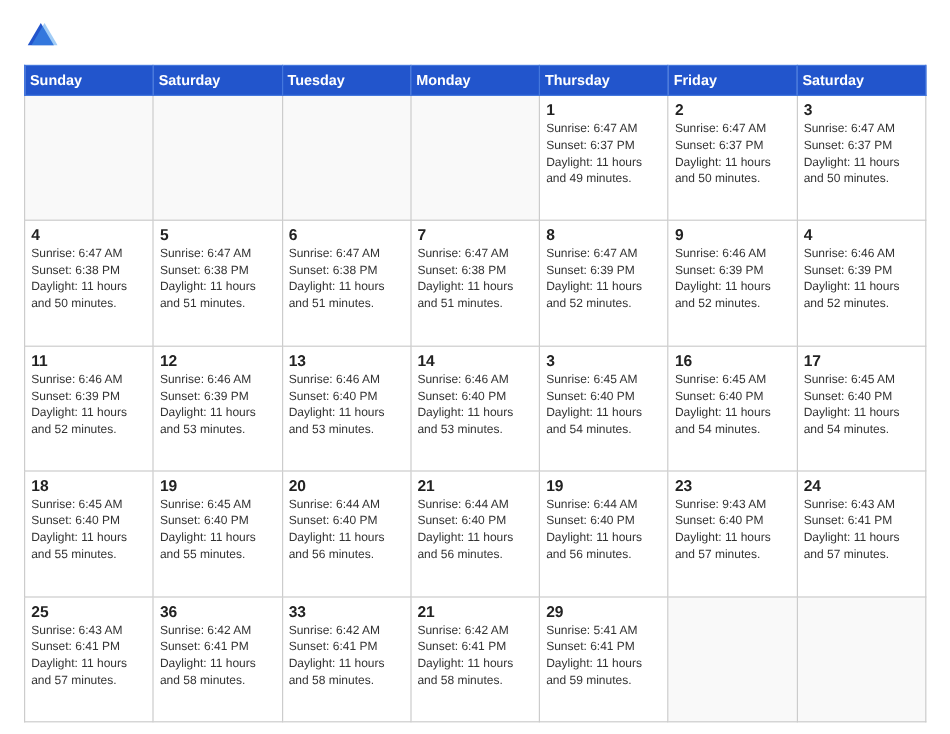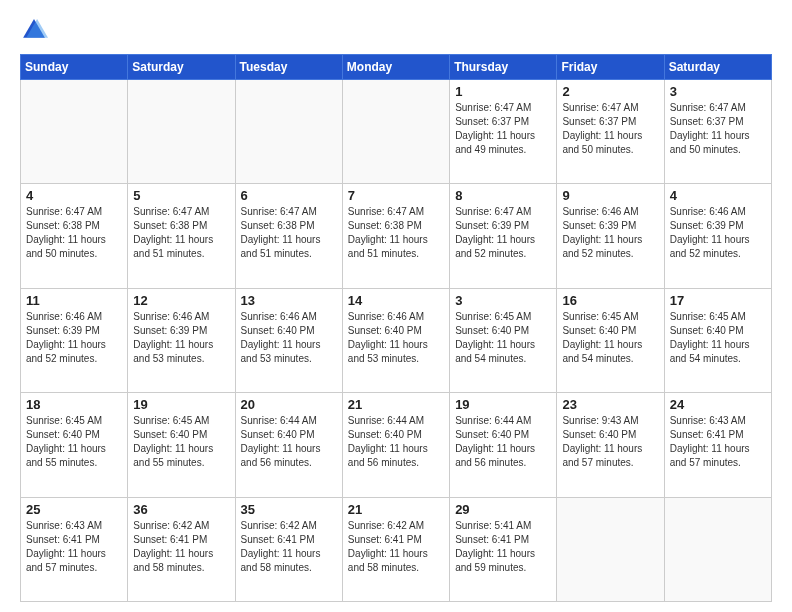--- a/index.html
+++ b/index.html
@@ -288,21 +288,21 @@
 Sunset: 6:41 PM
 Daylight: 11 hours and 57 minutes.</div>
           </td>
           <td>
             <span class="day-num">36</span>
             <div class="day-info">Sunrise: 6:42 AM
 Sunset: 6:41 PM
 Daylight: 11 hours and 58 minutes.</div>
           </td>
           <td>
-            <span class="day-num">35</span>
+            <span class="day-num">33</span>
             <div class="day-info">Sunrise: 6:42 AM
 Sunset: 6:41 PM
 Daylight: 11 hours and 58 minutes.</div>
           </td>
           <td>
             <span class="day-num">21</span>
             <div class="day-info">Sunrise: 6:42 AM
 Sunset: 6:41 PM
 Daylight: 11 hours and 58 minutes.</div>
           </td>

